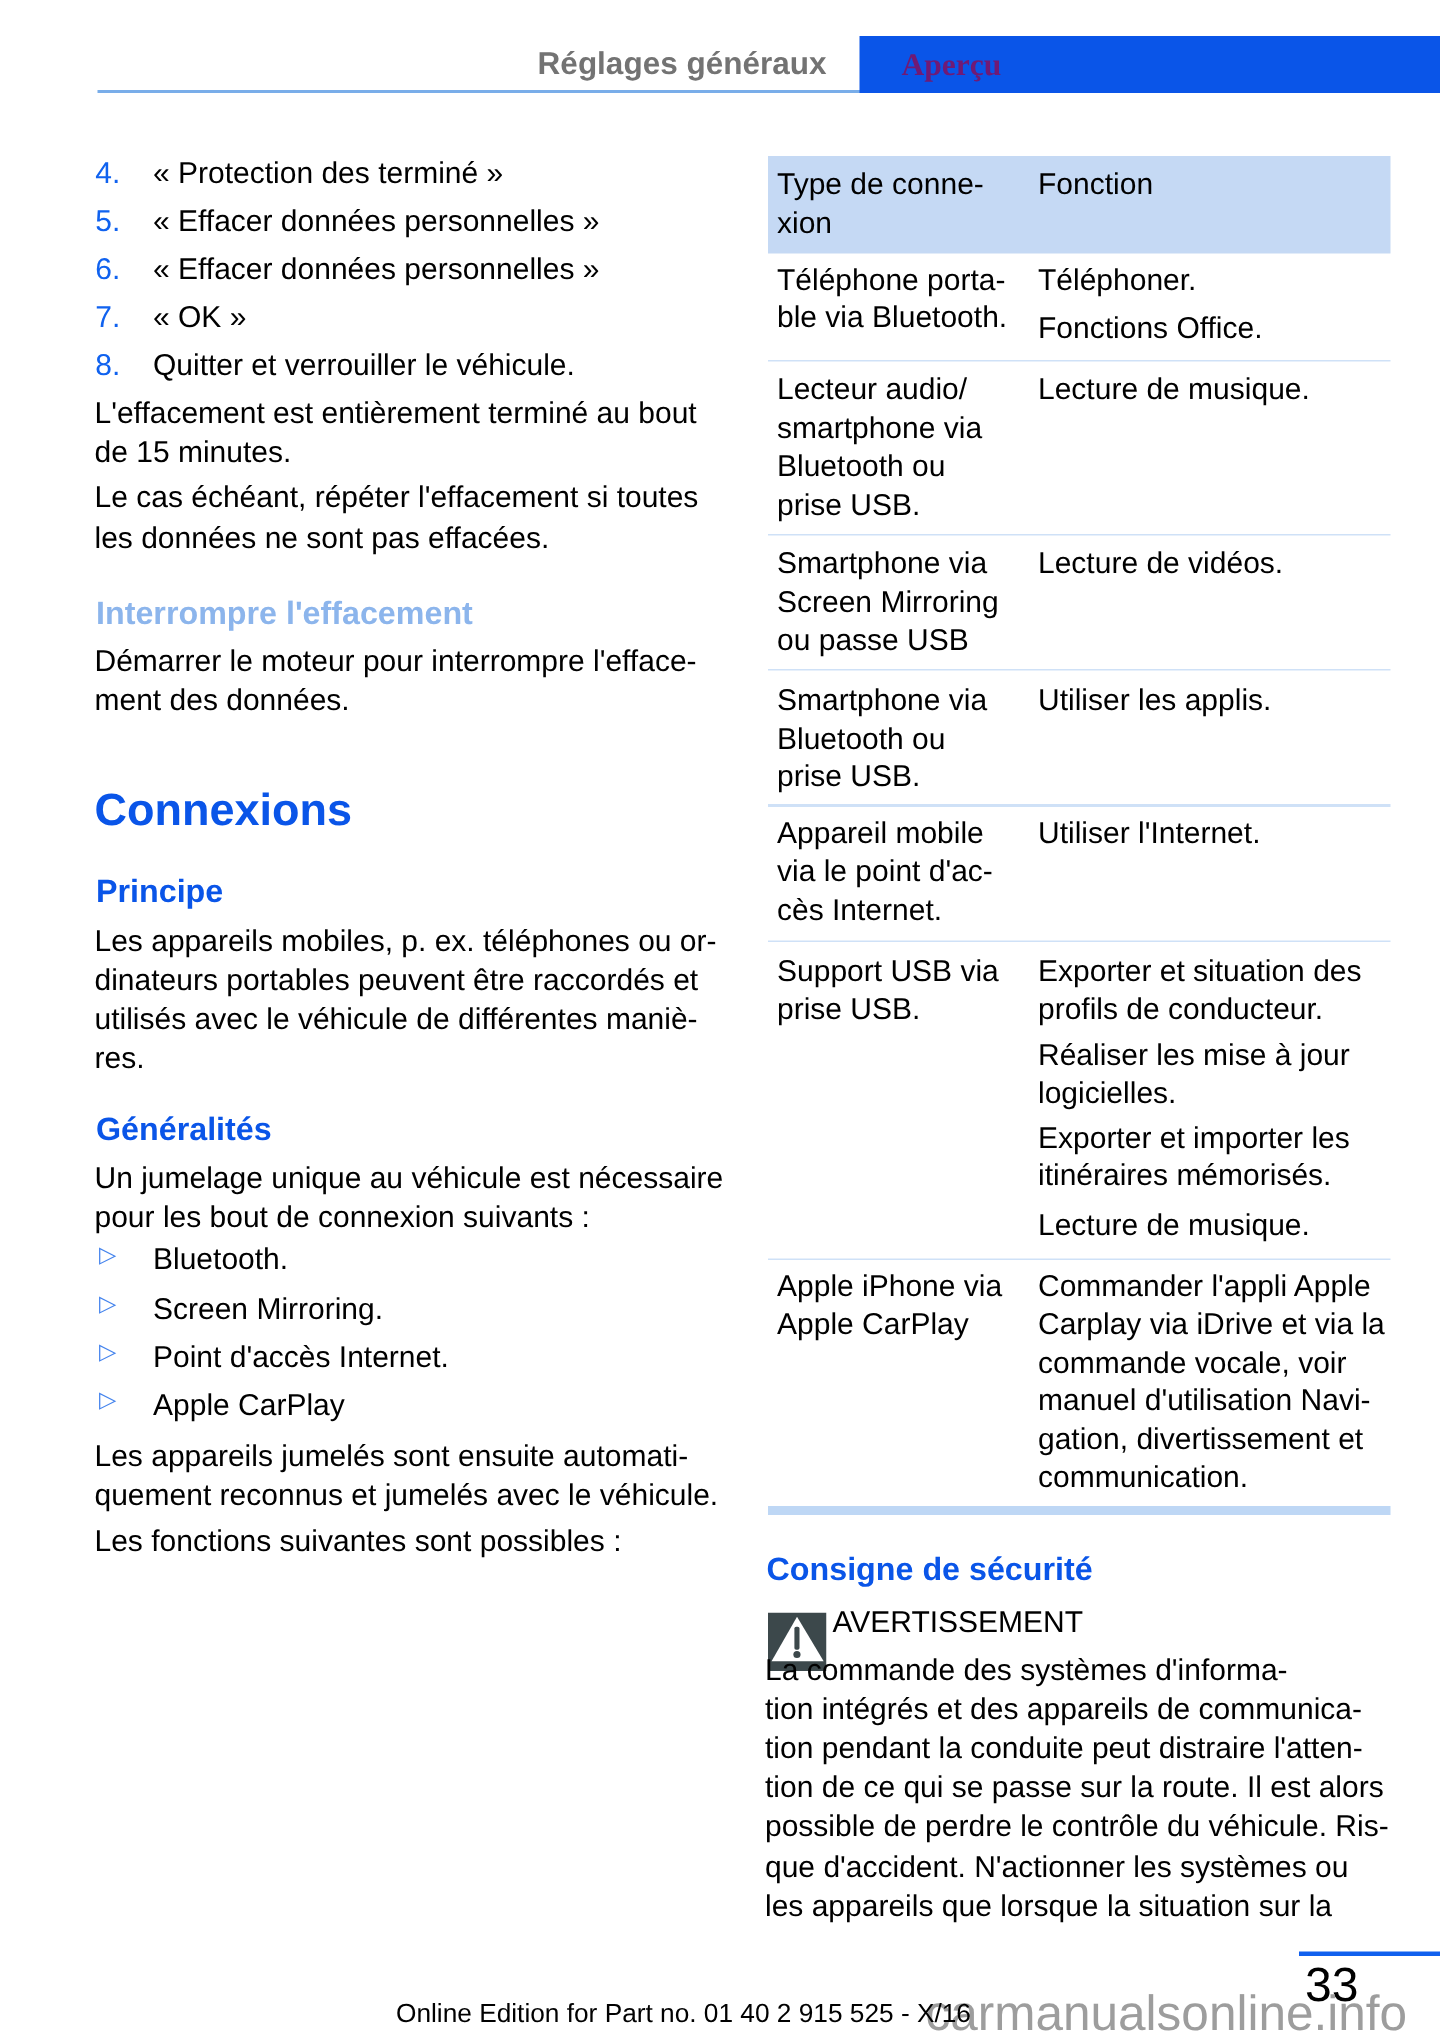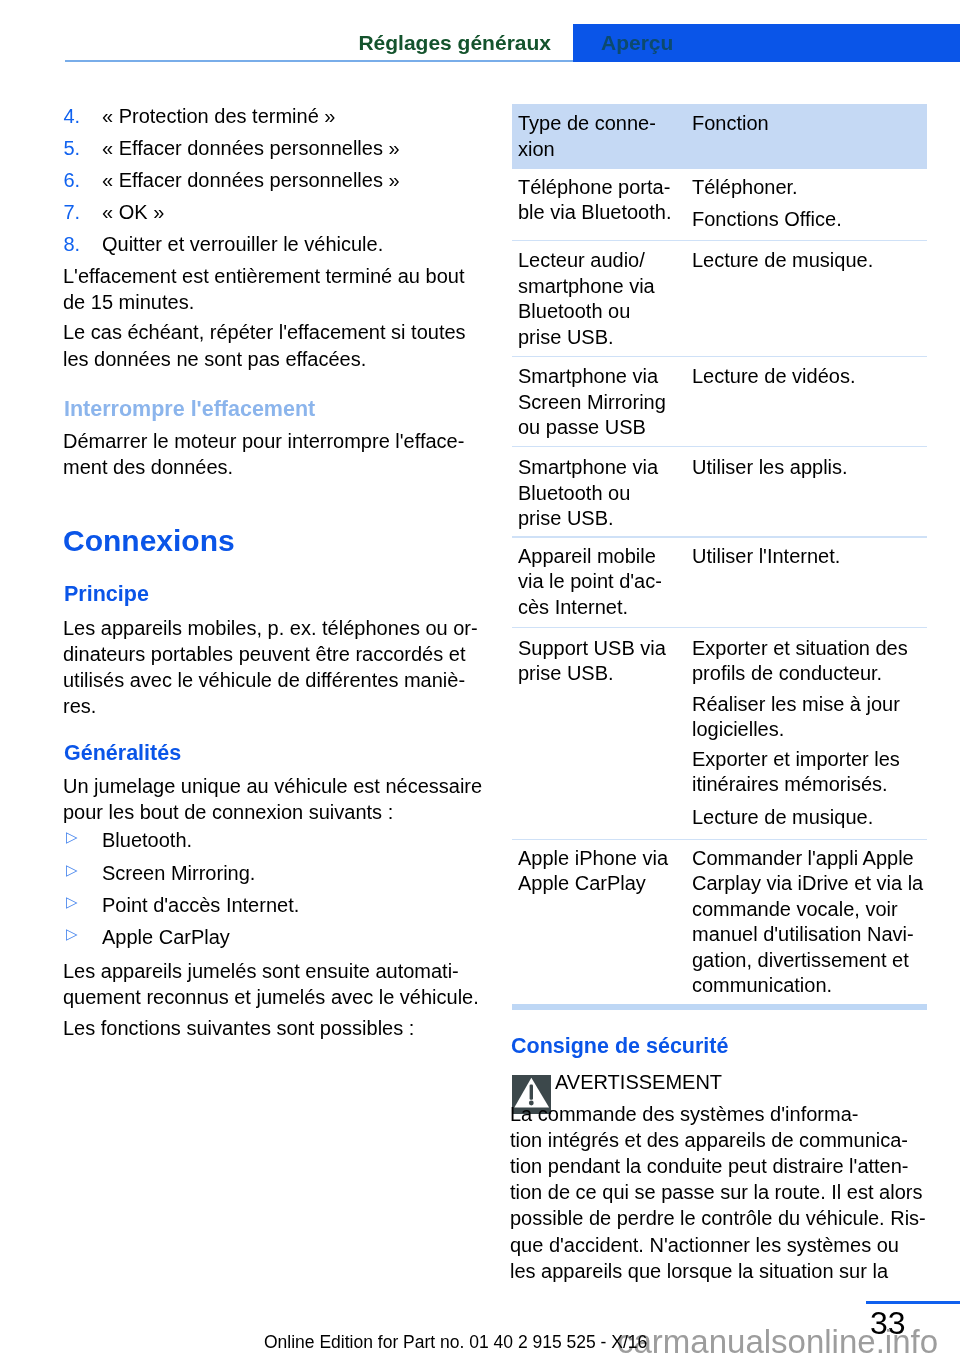--- a/index.html
+++ b/index.html
@@ -4,23 +4,23 @@
 <style>
   html,body{margin:0;padding:0;}
   body{width:960px;height:1362px;background:#fff;
        font-family:"Liberation Sans",sans-serif;color:#000;
        position:relative;overflow:hidden;}
   .page{position:absolute;left:0;top:0;width:960px;height:1362px;}
 
   
   .hdr-rule{position:absolute;left:65px;top:60px;width:895px;height:2px;background:#79ade9;}
   .hdr-tab{position:absolute;left:573px;top:24px;width:387px;height:38px;background:#0a55e8;}
-  .hdr-tab-label{position:absolute;left:601px;top:30px;color:#0c4a6e;font-weight:bold;font-size:21px;line-height:26px;}
+  .hdr-tab-label{position:absolute;left:601px;top:30px;color:#701a75;font-weight:bold;font-size:21px;line-height:26px;font-family:Liberation Serif, serif;}
   .hdr-crumb{position:absolute;left:0px;top:30px;width:551px;text-align:right;
-       color:#14532d;font-weight:bold;font-size:21px;line-height:26px;}
+       color:#737373;font-weight:bold;font-size:21px;line-height:26px;}
 
   
   .ln{position:absolute;white-space:nowrap;font-size:20px;line-height:26px;color:#000;}
   .num{position:absolute;white-space:nowrap;font-size:20px;line-height:26px;color:#1062ef;}
   .bul{position:absolute;white-space:nowrap;font-size:15px;line-height:26px;color:#4584ed;}
   .h1{position:absolute;white-space:nowrap;font-size:30px;line-height:36px;font-weight:bold;color:#0a55e8;}
   .h2{position:absolute;white-space:nowrap;font-size:21.5px;line-height:27px;font-weight:bold;color:#0a55e8;}
   .h3{position:absolute;white-space:nowrap;font-size:21.5px;line-height:27px;font-weight:bold;color:#8cb5ec;}
 
   

